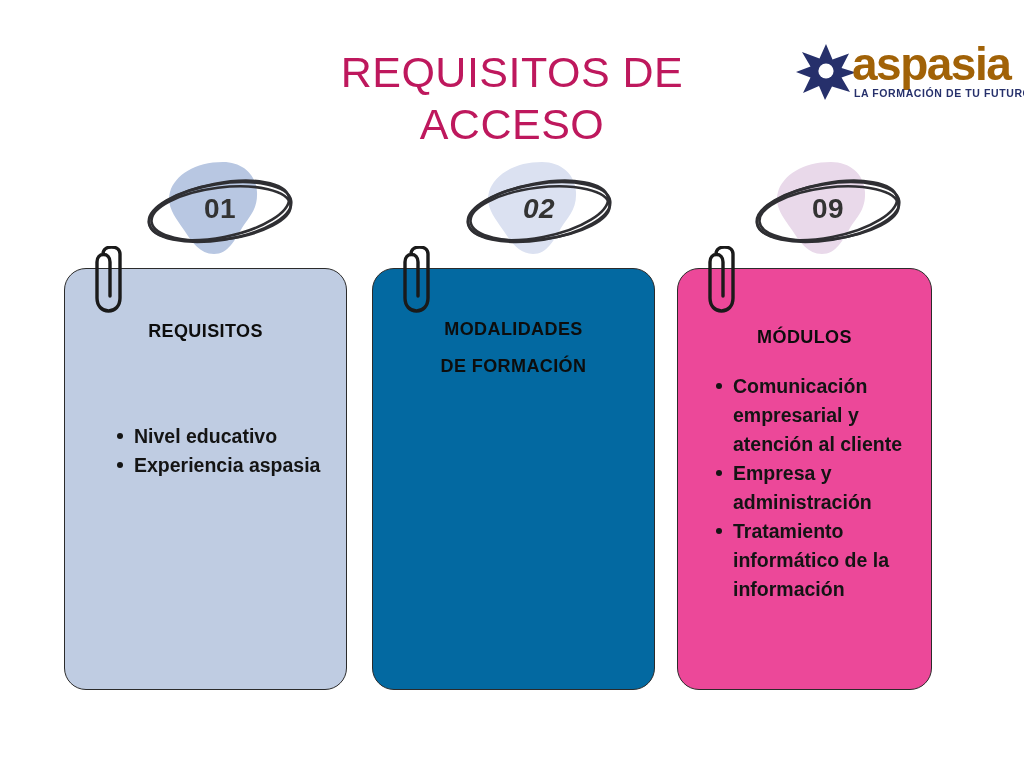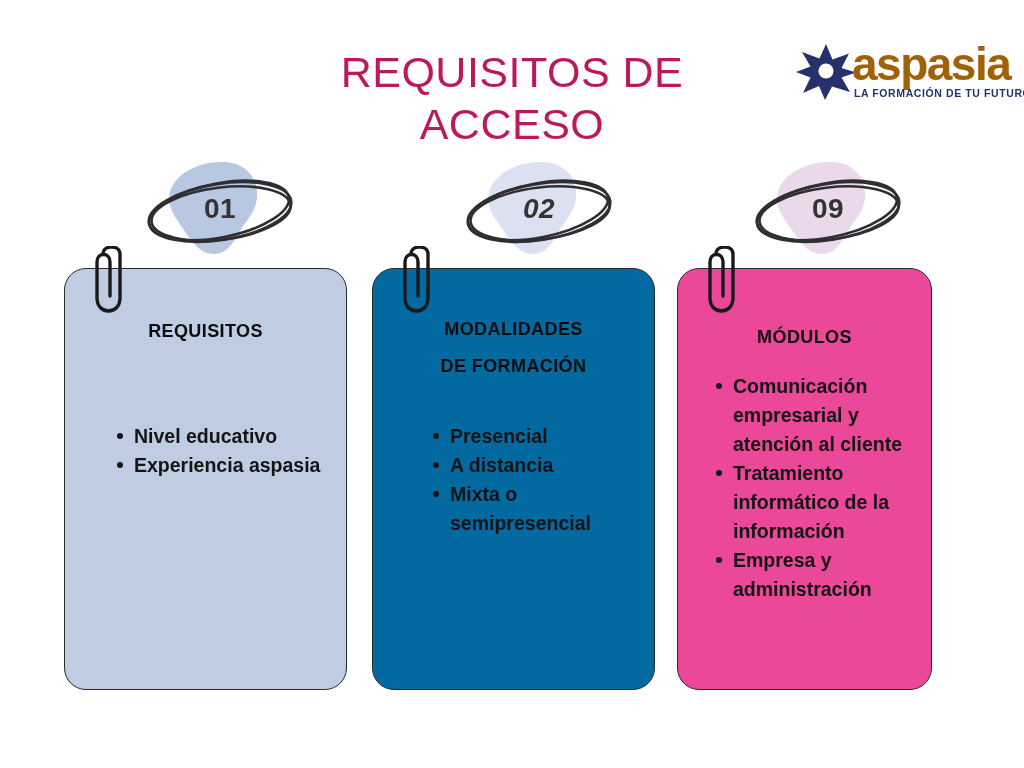--- a/index.html
+++ b/index.html
@@ -258,33 +258,28 @@
     <div class="card-heading">REQUISITOS</div>
     <ul class="card-list">
       <li>Nivel educativo</li>
       <li>Experiencia aspasia</li>
     </ul>
   </div>
 
   <div class="card" id="card-modalidades">
     <div class="card-heading">MODALIDADES
 DE FORMACIÓN</div>
-    <ul class="card-list">
-      <li>Presencial</li>
-      <li>A distancia</li>
-      <li>Mixta o semipresencial</li>
-    </ul>
   </div>
 
   <div class="card" id="card-modulos">
     <div class="card-heading">MÓDULOS</div>
     <ul class="card-list">
       <li>Comunicación empresarial y atención al cliente</li>
+      <li>Empresa y administración</li>
       <li>Tratamiento informático de la información</li>
-      <li>Empresa y administración</li>
     </ul>
   </div>
 
   <span class="clip" id="clip-1">
     <svg viewBox="0 0 46 76" width="46" height="76" aria-hidden="true">
       <path d="M13 8 C13 3 17.5 1 21.5 1 C25.5 1 30 3 30 8 L30 52 C30 60 25 65 18.5 65 C12 65 7 60 7 52 L7 16 C7 11 10 8.5 13.5 8.5 C17 8.5 20 11 20 16 L20 50" fill="none" stroke="#1a1a1a" stroke-width="3.4" stroke-linecap="round" stroke-linejoin="round"></path>
     </svg>
   </span>
   <span class="clip" id="clip-2">
     <svg viewBox="0 0 46 76" width="46" height="76" aria-hidden="true">

